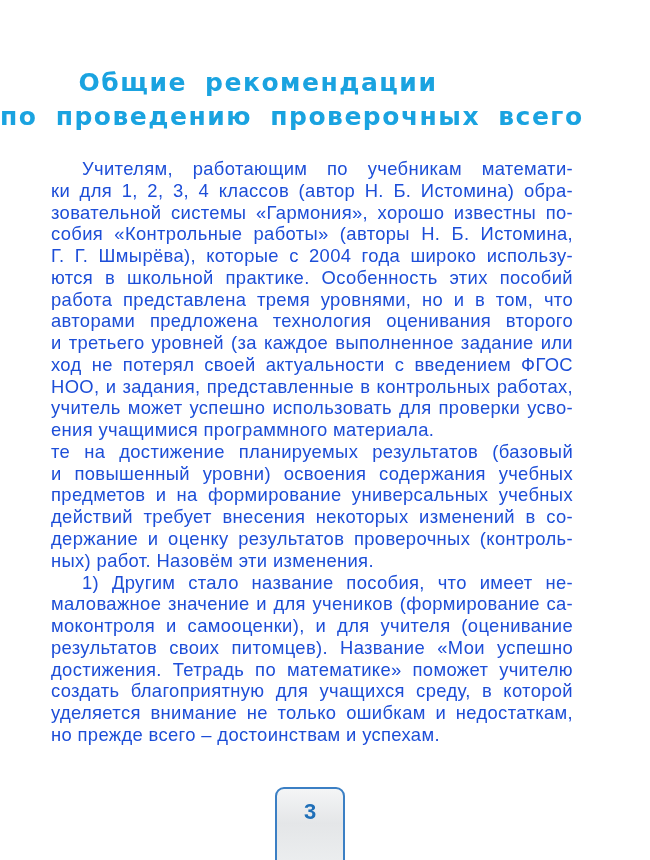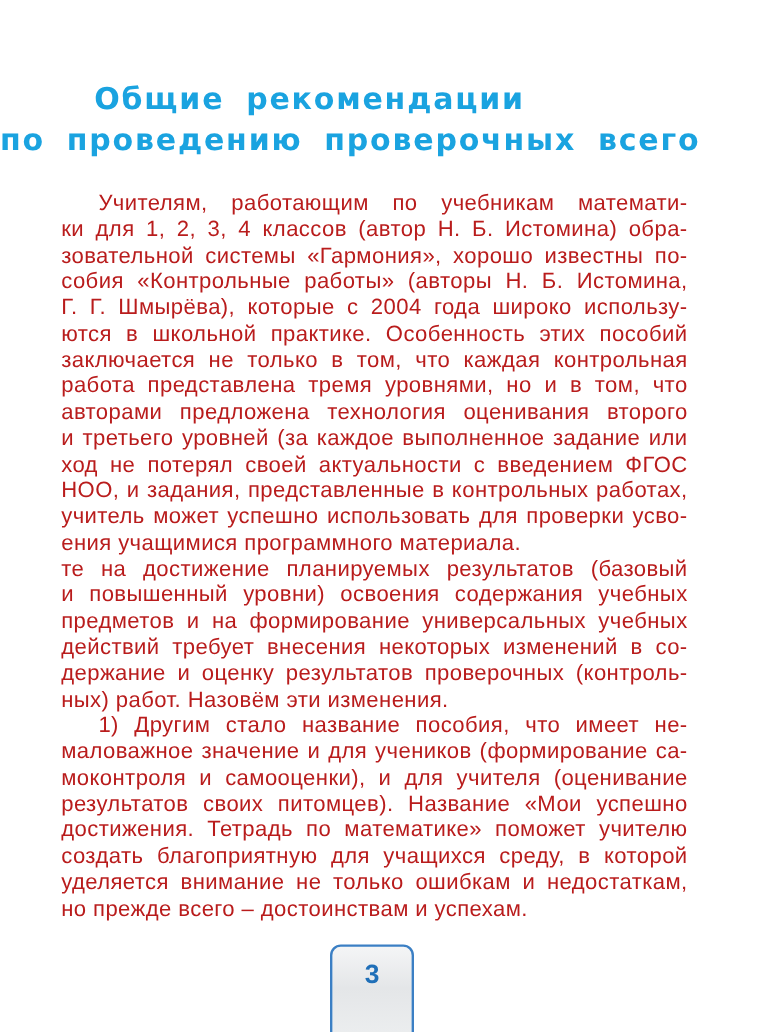--- a/index.html
+++ b/index.html
@@ -30,21 +30,21 @@
     }
     .page-title .title-line {
       display: block;
       white-space: nowrap;
     }
     .body-text {
       position: absolute;
       left: 51px;
       top: 158px;
       width: 522px;
-      color: #b91c1c;
+      color: #1d4ed8;
       font-size: 18.4px;
       line-height: 21.78px;
       letter-spacing: 0.35px;
     }
     .body-text .line {
       display: block;
       white-space: nowrap;
       text-align: justify;
       text-align-last: justify;
       height: 21.78px;
@@ -84,21 +84,20 @@
   <span class="title-line">по проведению проверочных всего</span>
 </div>
 
 <div class="body-text">
   <span class="line indent">Учителям, работающим по учебникам математи-</span>
   <span class="line">ки для 1, 2, 3, 4 классов (автор Н. Б. Истомина) обра-</span>
   <span class="line">зовательной системы «Гармония», хорошо известны по-</span>
   <span class="line">собия «Контрольные работы» (авторы Н. Б. Истомина,</span>
   <span class="line">Г. Г. Шмырёва), которые с 2004 года широко использу-</span>
   <span class="line">ются в школьной практике. Особенность этих пособий</span>
-  <span class="line">заключается не только в том, что каждая контрольная</span>
   <span class="line">работа представлена тремя уровнями, но и в том, что</span>
   <span class="line">авторами предложена технология оценивания второго</span>
   <span class="line">и третьего уровней (за каждое выполненное задание или</span>
   <span class="line">ход не потерял своей актуальности с введением ФГОС</span>
   <span class="line">НОО, и задания, представленные в контрольных работах,</span>
   <span class="line">учитель может успешно использовать для проверки усво-</span>
   <span class="line last">ения учащимися программного материала.</span>
   <span class="line">те на достижение планируемых результатов (базовый</span>
   <span class="line">и повышенный уровни) освоения содержания учебных</span>
   <span class="line">предметов и на формирование универсальных учебных</span>

